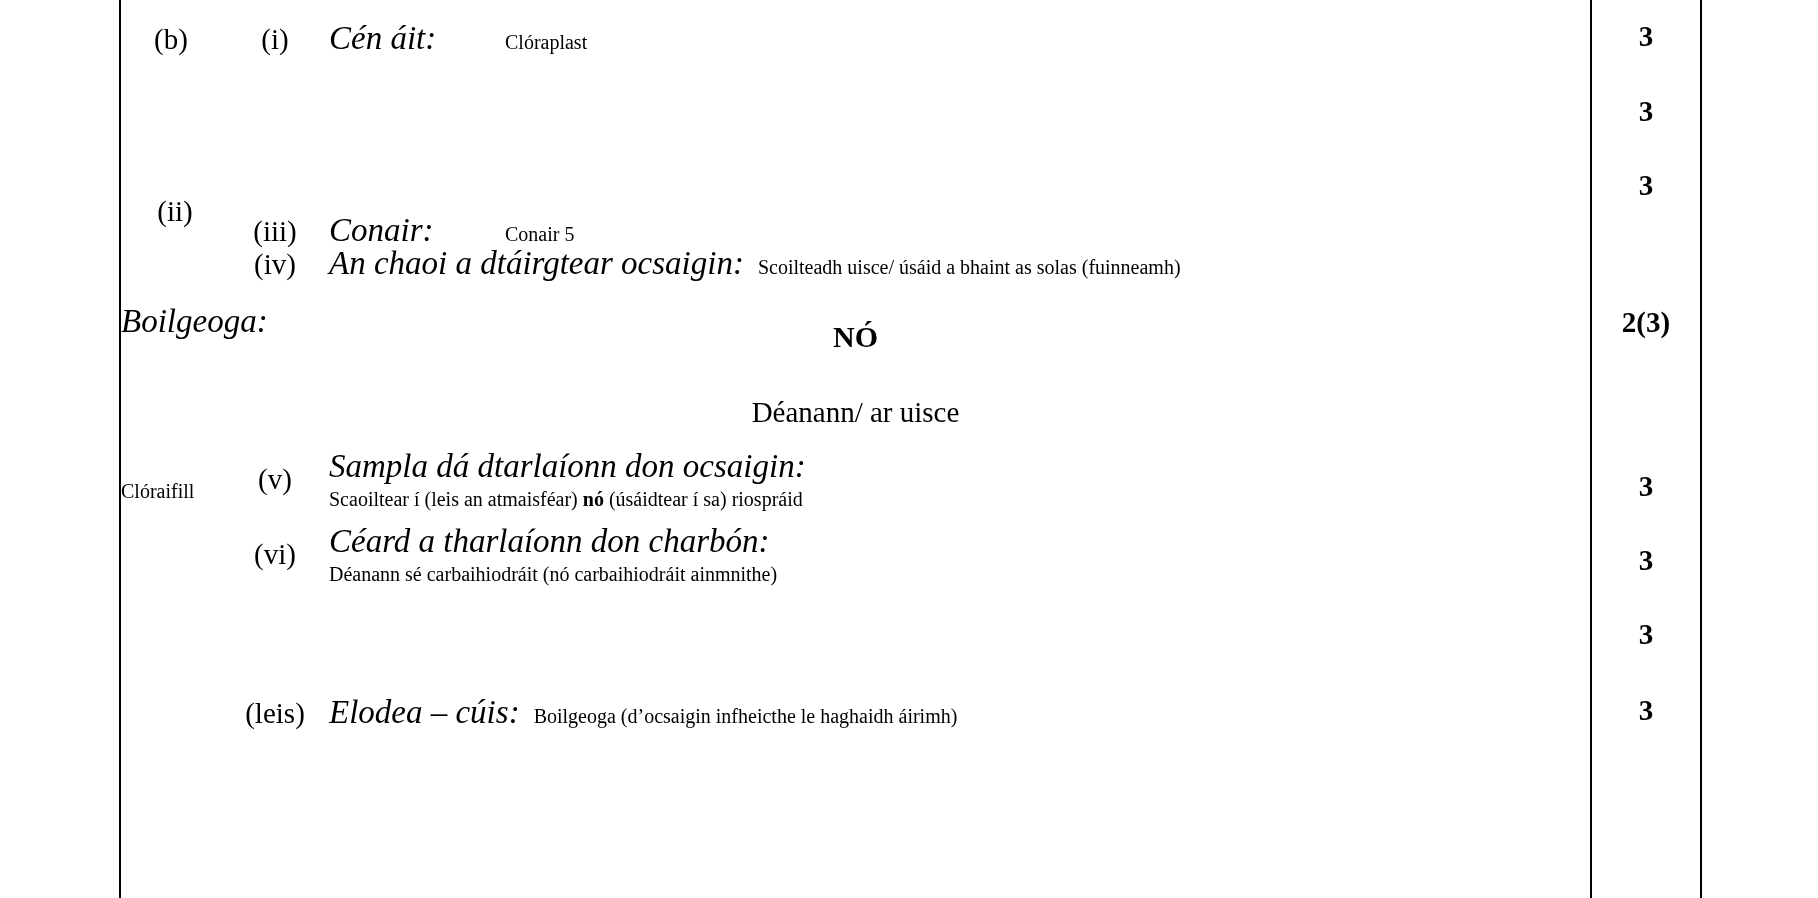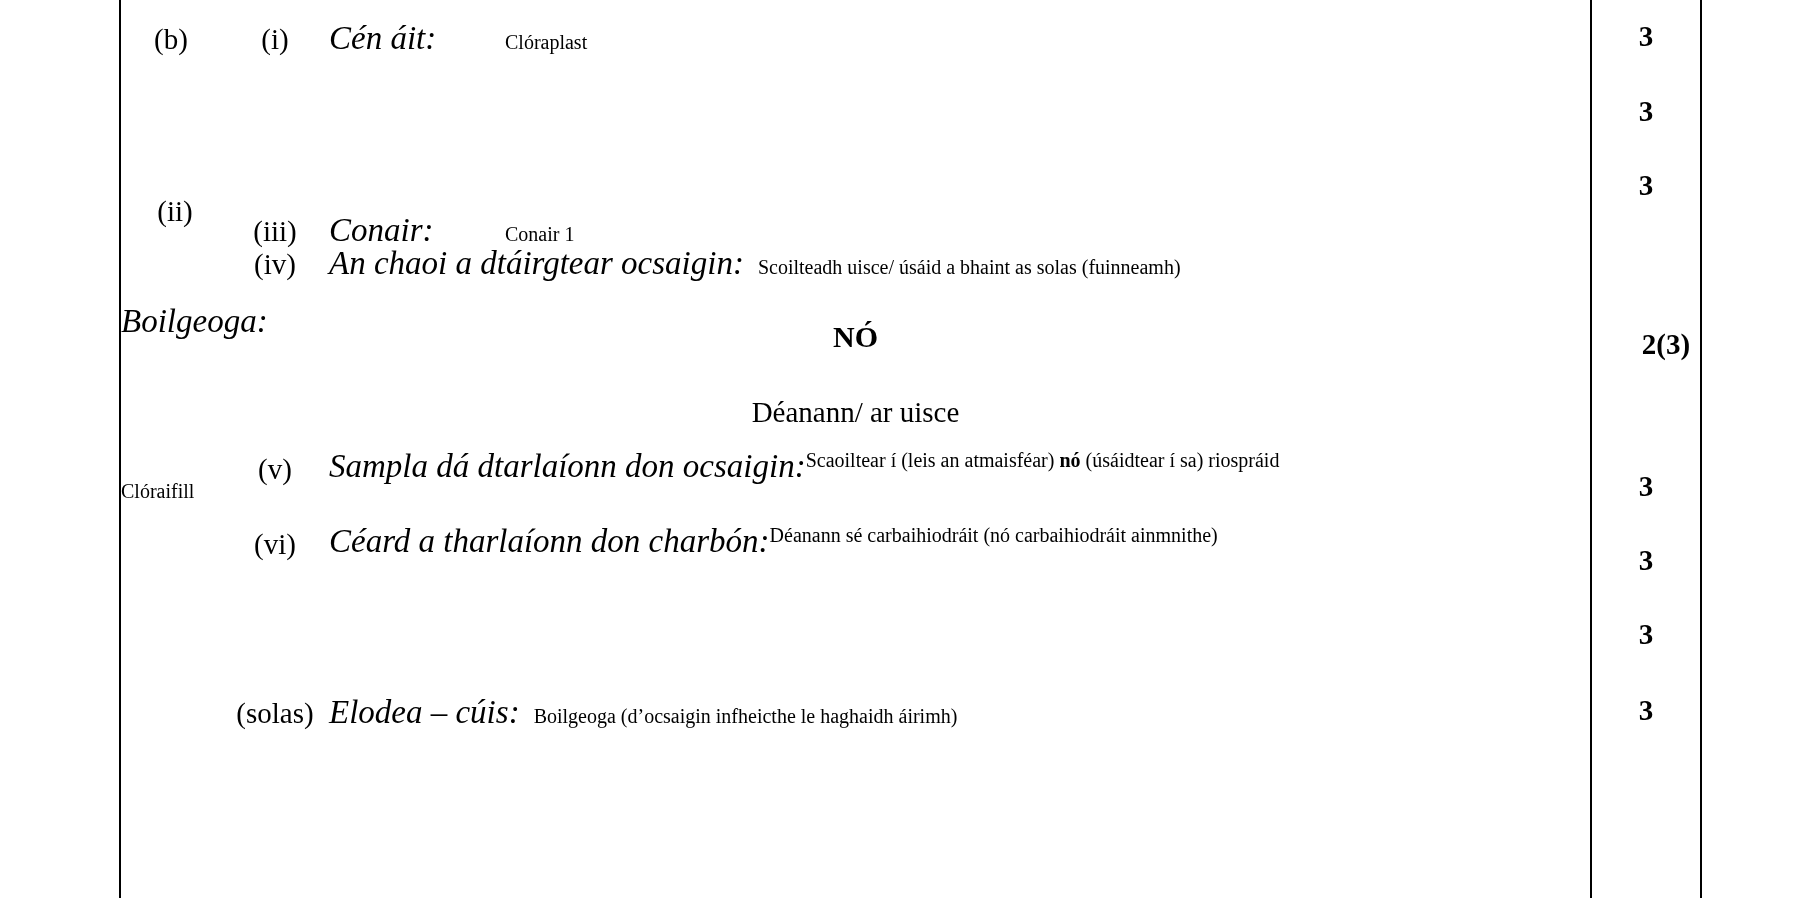--- a/index.html
+++ b/index.html
@@ -86,20 +86,21 @@
   }
 
   .gap-sm { display: inline-block; width: 14px; }
 
   
   .row.stacked {
     align-items: center;
   }
   .row.stacked .stack {
     display: flex;
+    flex-direction: column;
   }
   .row.stacked .stack .prompt {
     margin-bottom: 6px;
   }
 
   
   .centre-line {
     position: absolute;
     left: 0;
     width: 1469px;
@@ -155,21 +156,21 @@
       <span class="part-label"></span>
       <span class="numeral">(ii)</span>
       <span class="prompt prompt-col">Boilgeoga:</span>
       <span class="answer">Clóraifill</span>
     </div>
 
     <div class="row" style="top:178px;margin-top:36px;">
       <span class="part-label"></span>
       <span class="numeral">(iii)</span>
       <span class="prompt prompt-col">Conair:</span>
-      <span class="answer">Conair 1</span>
+      <span class="answer">Conair 5</span>
     </div>
 
     <div class="row" style="top:247px;">
       <span class="part-label"></span>
       <span class="numeral">(iv)</span>
       <span class="prompt">An chaoi a dtáirgtear ocsaigin:</span>
       <span class="gap-sm"></span>
       <span class="answer">Scoilteadh uisce/ úsáid a bhaint as solas (fuinneamh)</span>
     </div>
 
@@ -195,32 +196,32 @@
       <span class="numeral">(vi)</span>
       <span class="stack">
         <span class="prompt">Céard a tharlaíonn don charbón:</span>
         <span class="answer">Déanann sé carbaihiodráit (nó carbaihiodráit ainmnithe)</span>
       </span>
     </div>
 
 
     <div class="row" style="top:696px;">
       <span class="part-label"></span>
-      <span class="numeral">(solas)</span>
+      <span class="numeral">(leis)</span>
       <span class="prompt">Elodea – cúis:</span>
       <span class="gap-sm"></span>
       <span class="answer">Boilgeoga (d’ocsaigin infheicthe le haghaidh áirimh)</span>
     </div>
 
   </div>
 
   <div id="marks">
     <div class="mark" style="top:22px;">3</div>
     <div class="mark" style="top:97px;">3</div>
     <div class="mark" style="top:171px;">3</div>
-    <div class="mark" style="top:330px;margin-left:20px;">2(3)</div>
+    <div class="mark" style="top:308px;">2(3)</div>
     <div class="mark" style="top:472px;">3</div>
     <div class="mark" style="top:546px;">3</div>
     <div class="mark" style="top:620px;">3</div>
     <div class="mark" style="top:696px;">3</div>
   </div>
 
 </div>
 
 </body></html>

